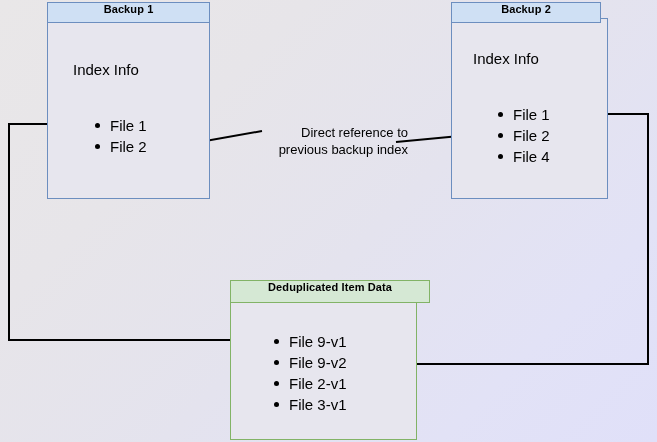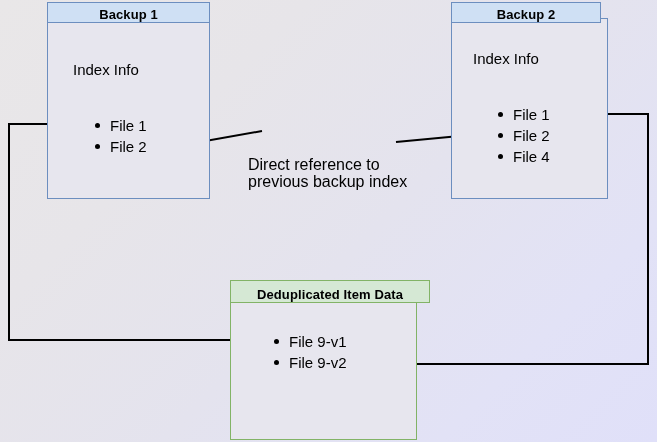--- a/index.html
+++ b/index.html
@@ -24,23 +24,23 @@
     border-width: 1px;
     border-style: solid;
     background: #e7e6ee;
   }
   .box-header {
     position: absolute;
     box-sizing: border-box;
     border-width: 1px;
     border-style: solid;
     display: flex;
-    align-items: flex-end;
+    align-items: flex-start;
     justify-content: center;
-    font-size: 13px;
+    font-size: 11px;
     font-weight: bold;
     color: #000000;
     letter-spacing: 0.1px;
   }
   .blue-box { border-color: #6c8ebf; }
   .blue-header {
     border-color: #6c8ebf;
     background: #cfe0f4;
   }
   .green-box { border-color: #82b366; }
@@ -73,26 +73,25 @@
     position: absolute;
     left: 2px;
     top: 8px;
     width: 5px;
     height: 5px;
     border-radius: 50%;
     background: #000000;
   }
   .caption {
     position: absolute;
-    font-size: 16px;
+    font-size: 13px;
     line-height: 17px;
     color: #000000;
-    text-align: left;
+    text-align: right;
     white-space: pre-line;
-    margin-top: 32px;
   }
   svg.edges {
     position: absolute;
     left: 0;
     top: 0;
     width: 657px;
     height: 442px;
     overflow: visible;
   }
 </style>
@@ -140,18 +139,20 @@
     <li>File 4</li>
   </ul>
 
   <div class="box green-box" style="left:230px; top:302px; width:187px; height:138px;"></div>
   <div class="box-header green-header" style="left:230px; top:280px; width:200px; height:23px;">
     <span>Deduplicated Item Data</span>
   </div>
   <ul class="item-list" style="left:272px; top:331px;">
     <li>File 9-v1</li>
     <li>File 9-v2</li>
+    <li>File 2-v1</li>
+    <li>File 3-v1</li>
   </ul>
 
   <div class="caption" style="left:248px; top:124px; width:160px;">Direct reference to
 previous backup index</div>
 
 </div>
 
 </body></html>

